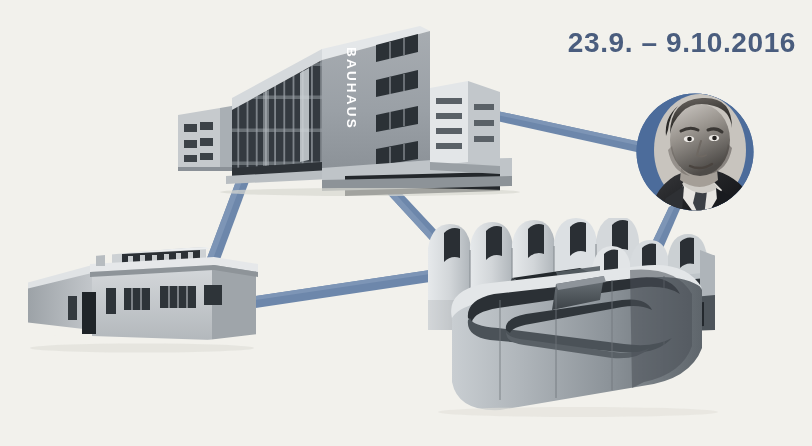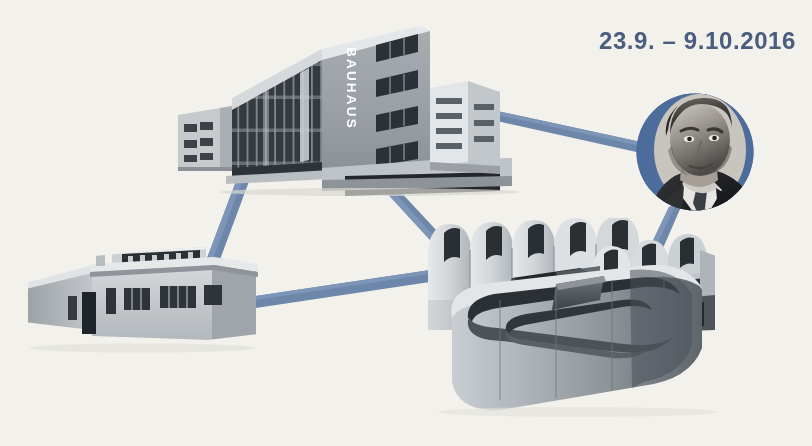--- a/index.html
+++ b/index.html
@@ -8,21 +8,21 @@
     background:#F2F1EC;
     font-family:"Liberation Sans", sans-serif;
     overflow:hidden;
     position:relative;
   }
   #stage{position:absolute;inset:0;width:812px;height:446px;}
   #artboard{position:absolute;left:0;top:0;width:812px;height:446px;}
   .date-label{
     position:absolute;
     right:16px;top:27px;
-    font-size:24px;
+    font-size:28px;
     font-weight:bold;
     letter-spacing:0.6px;
     color:#4A5D7E;
     white-space:nowrap;
     user-select:none;
   }
   .node-caption{
     position:absolute;
     opacity:0;
     pointer-events:none;

